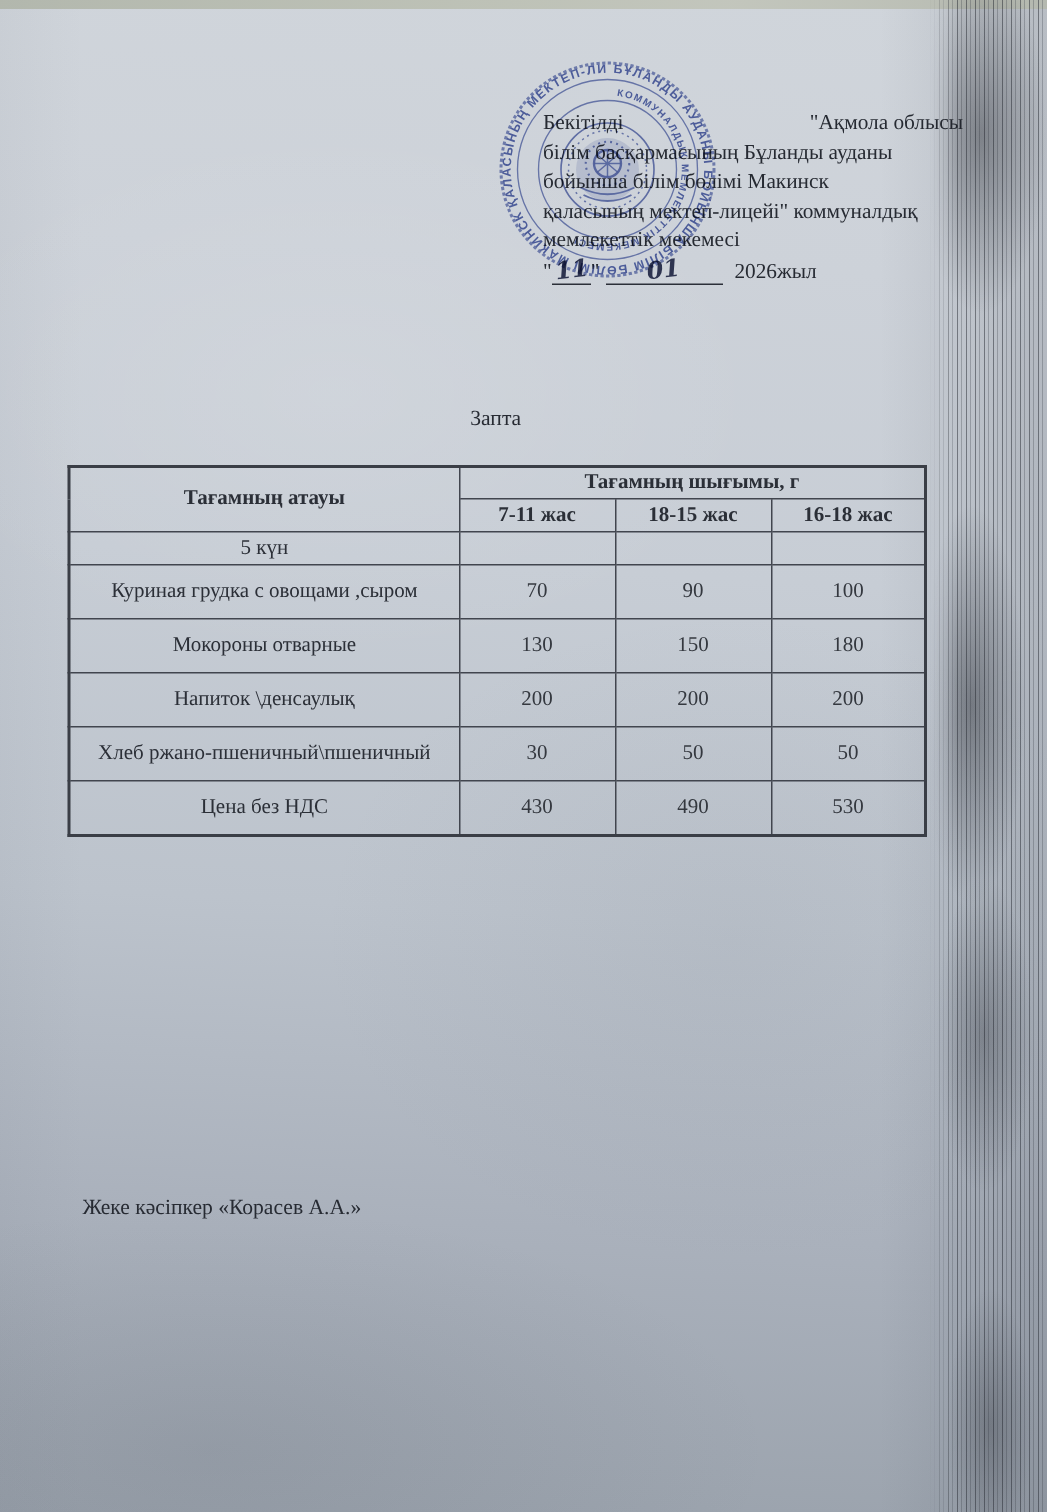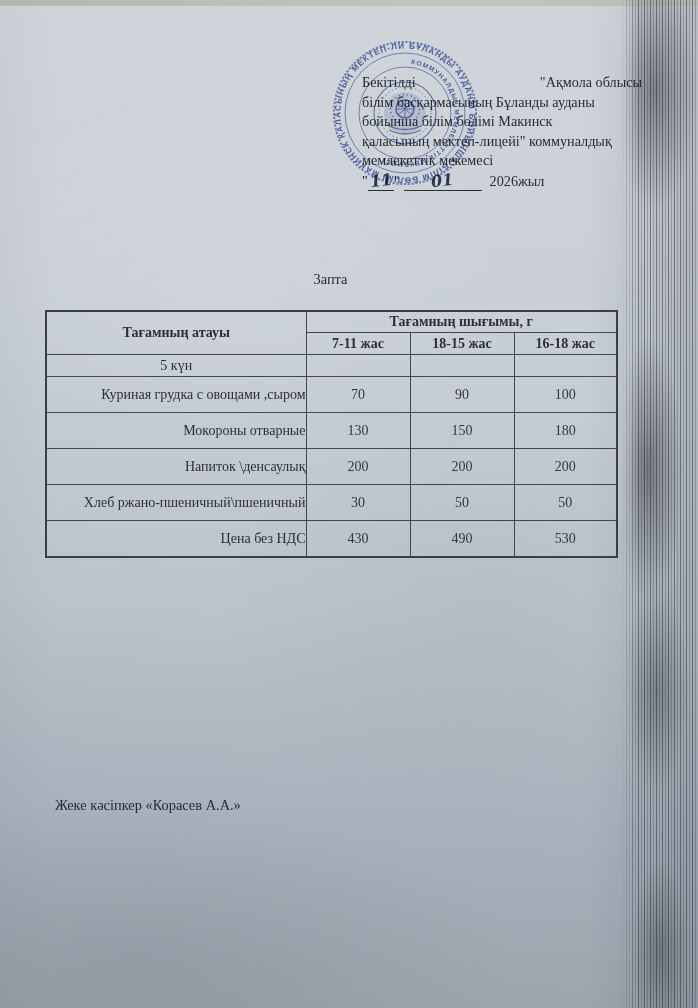--- a/index.html
+++ b/index.html
@@ -60,21 +60,21 @@
   table.menu{position:absolute;left:45px;top:310px;width:571px;
     border-collapse:collapse;table-layout:fixed;
     font-size:14px;color:#2b2f37;border-radius:17px;}
   table.menu td,table.menu th{border:1.3px solid #41454e;padding:0;}
   table.menu{border:2px solid #3a3e46;}
   th.group{height:20px;font-weight:bold;text-align:center;}
   th.name-col{font-weight:bold;text-align:center;}
   th.age{height:21px;font-weight:bold;text-align:center;}
   td.day{height:21px;text-align:center;border-bottom-width:2px;}
   td.daycell{border-bottom-width:2px;}
-  td.dish{height:35px;text-align:right;padding-left:8px;margin-top:43px;}
+  td.dish{height:35px;text-align:center;padding-left:8px;margin-top:43px;}
   td.val{text-align:center;color:#34383f;}
   
   .footer1{position:absolute;left:55px;top:797px;font-size:14.4px;color:#272b33;}
   .footer2{position:absolute;left:52px;top:800px;font-size:14.4px;color:#272b33;white-space:nowrap;}
   .foot-line{display:inline-block;width:106px;height:16px;border-bottom:1.4px solid #2b2f38;margin-right:10px;}
   .stamp text{font-family:"Liberation Sans","DejaVu Sans",sans-serif;font-weight:bold;}
 </style>
 </head>
 <body>
 

